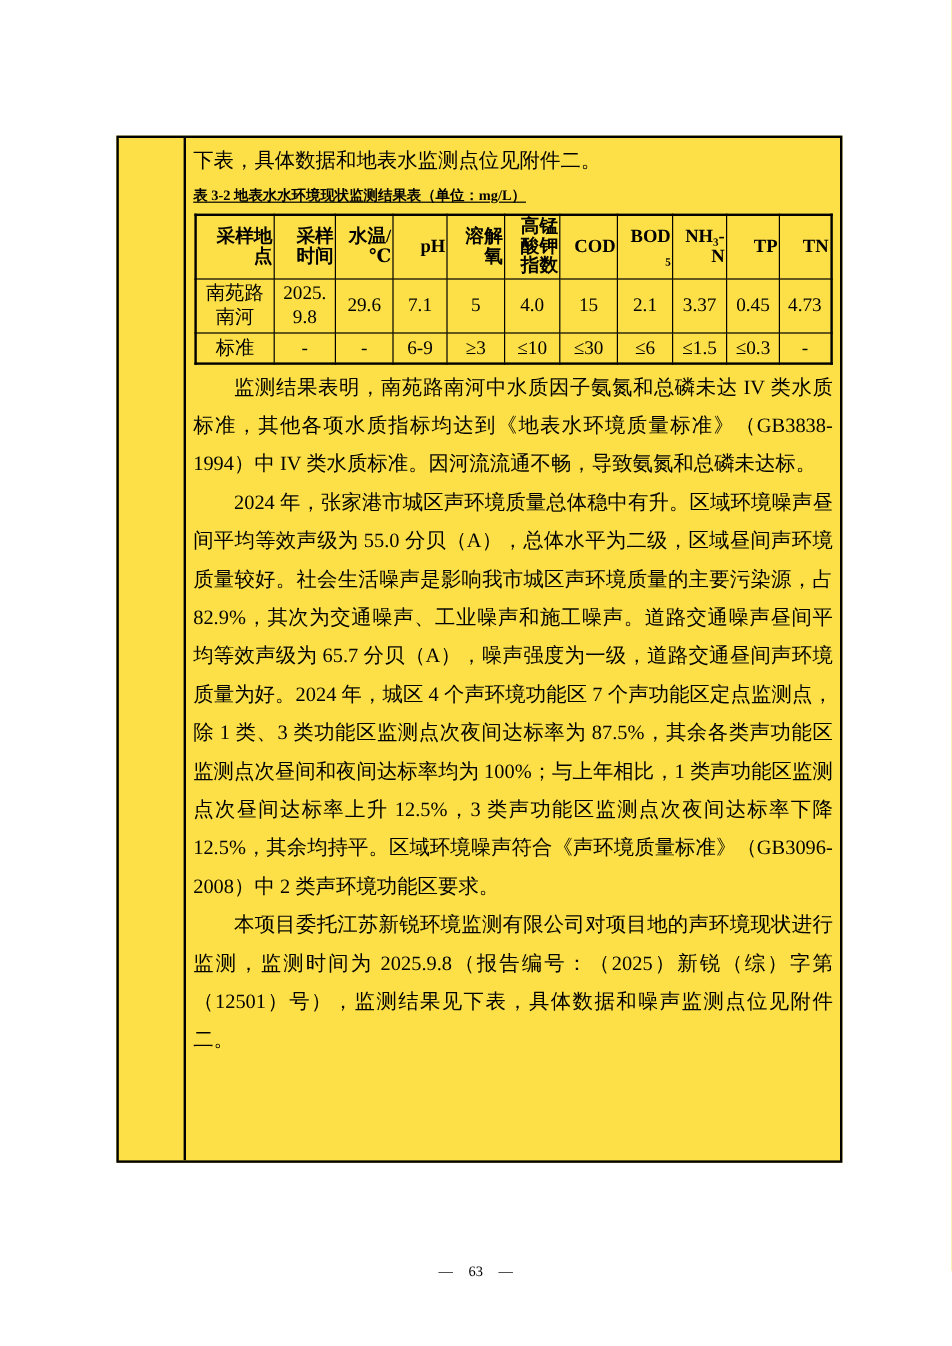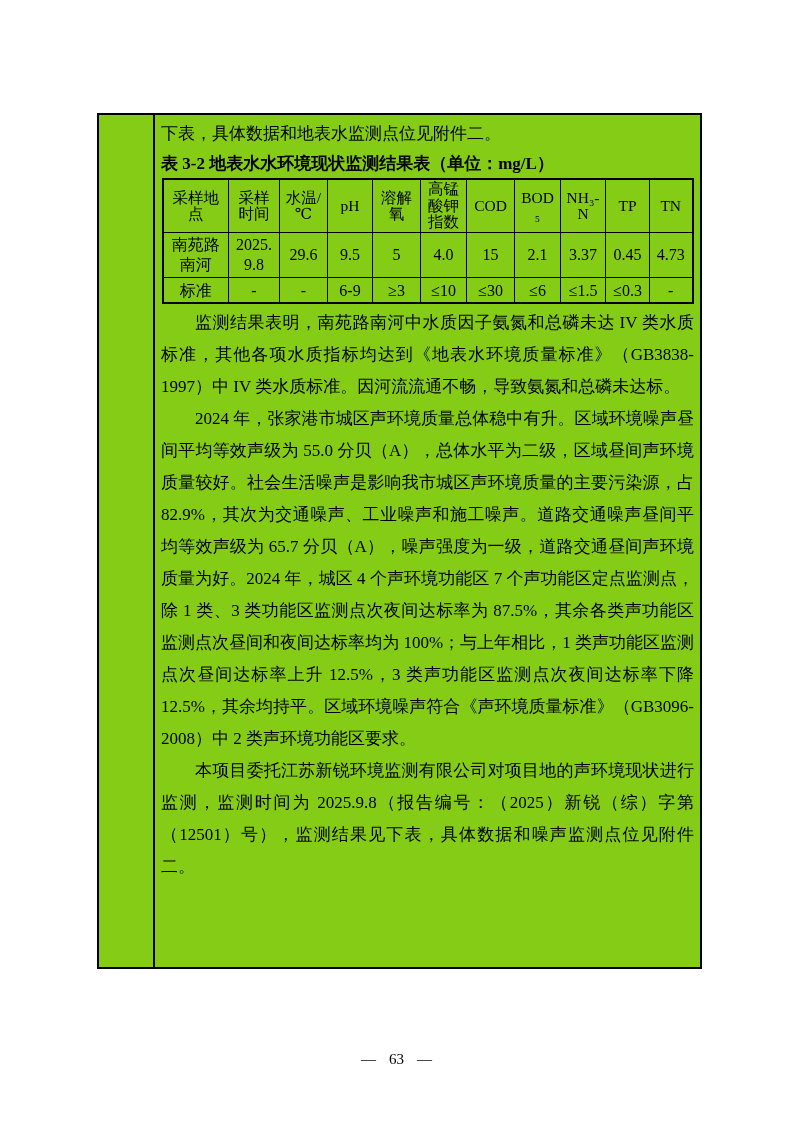--- a/index.html
+++ b/index.html
@@ -3,43 +3,43 @@
 <meta charset="utf-8">
 <style>
   html,body { margin:0; padding:0; }
   body {
     width:793px; height:1122px; background:#ffffff; position:relative;
     font-family:"Liberation Serif","DejaVu Serif",serif; color:#000;
   }
   .doc-box {
     position:absolute; left:97px; top:113px; width:605px; height:856px;
     border:2px solid #000; box-sizing:border-box; display:flex; overflow:hidden;
-    background:#84cc16;
+    background:#fde047;
   }
   .side-col { width:54px; flex:none; border-right:2px solid #000; }
   .content { flex:1; padding:3px 6px 0 6px; font-size:17px; line-height:32px; overflow:hidden; }
   .content p { margin:0; text-align:justify; }
   .indent { text-indent:2em; }
   .heading { font-weight:bold; text-align:left; }
-  .tbl-title { font-weight:bold; text-align:left; font-size:17px; line-height:27px; }
+  .tbl-title { font-weight:bold; text-align:left; font-size:12px; line-height:27px;text-decoration:underline; }
   table.monitor {
     border-collapse:collapse; table-layout:fixed; width:530px;
     margin:1px auto 3px auto; border:2px solid #000;
   }
   table.monitor th, table.monitor td {
     border:1px solid #000; text-align:center; vertical-align:middle;
     white-space:pre-line; padding:0 1px; overflow:hidden;
   }
-  table.monitor th { font-weight:normal; font-size:15.5px; line-height:16.5px; height:52px; }
+  table.monitor th { font-weight:bold; font-size:15.5px; line-height:16.5px; height:52px;text-align:right; }
   table.monitor td { font-size:16px; line-height:20px; }
   tr.row-data td { height:44px; }
   tr.row-std td  { height:24px; line-height:21px; }
   .footer {
     position:absolute; top:1047px; left:0; width:100%;
-    text-align:center; font-size:15px; line-height:24px;
+    text-align:center; font-size:12px; line-height:24px;
   }
   .footer .dash { margin:0 13px; }
 </style>
 </head>
 <body>
 
 <div class="doc-box">
   <div class="side-col"></div>
   <div class="content">
 
@@ -82,21 +82,21 @@
 N</th>
           <th>TP</th>
           <th>TN</th>
         </tr>
         <tr class="row-data">
           <td>南苑路
 南河</td>
           <td>2025.
 9.8</td>
           <td>29.6</td>
-          <td>9.5</td>
+          <td>7.1</td>
           <td>5</td>
           <td>4.0</td>
           <td>15</td>
           <td>2.1</td>
           <td>3.37</td>
           <td>0.45</td>
           <td>4.73</td>
         </tr>
         <tr class="row-std">
           <td>标准</td>
@@ -107,21 +107,21 @@
           <td>≤10</td>
           <td>≤30</td>
           <td>≤6</td>
           <td>≤1.5</td>
           <td>≤0.3</td>
           <td>-</td>
         </tr>
       </tbody>
     </table>
 
-    <p class="indent">监测结果表明，南苑路南河中水质因子氨氮和总磷未达 IV 类水质标准，其他各项水质指标均达到《地表水环境质量标准》（GB3838-1997）中 IV 类水质标准。因河流流通不畅，导致氨氮和总磷未达标。</p>
+    <p class="indent">监测结果表明，南苑路南河中水质因子氨氮和总磷未达 IV 类水质标准，其他各项水质指标均达到《地表水环境质量标准》（GB3838-1994）中 IV 类水质标准。因河流流通不畅，导致氨氮和总磷未达标。</p>
 
 
     <p class="indent">2024 年，张家港市城区声环境质量总体稳中有升。区域环境噪声昼间平均等效声级为 55.0 分贝（A），总体水平为二级，区域昼间声环境质量较好。社会生活噪声是影响我市城区声环境质量的主要污染源，占 82.9%，其次为交通噪声、工业噪声和施工噪声。道路交通噪声昼间平均等效声级为 65.7 分贝（A），噪声强度为一级，道路交通昼间声环境质量为好。2024 年，城区 4 个声环境功能区 7 个声功能区定点监测点，除 1 类、3 类功能区监测点次夜间达标率为 87.5%，其余各类声功能区监测点次昼间和夜间达标率均为 100%；与上年相比，1 类声功能区监测点次昼间达标率上升 12.5%，3 类声功能区监测点次夜间达标率下降 12.5%，其余均持平。区域环境噪声符合《声环境质量标准》（GB3096-2008）中 2 类声环境功能区要求。</p>
 
 
     <p class="indent">本项目委托江苏新锐环境监测有限公司对项目地的声环境现状进行监测，监测时间为 2025.9.8（报告编号：（2025）新锐（综）字第（12501）号），监测结果见下表，具体数据和噪声监测点位见附件二。</p>
 
   </div>
 </div>
 

